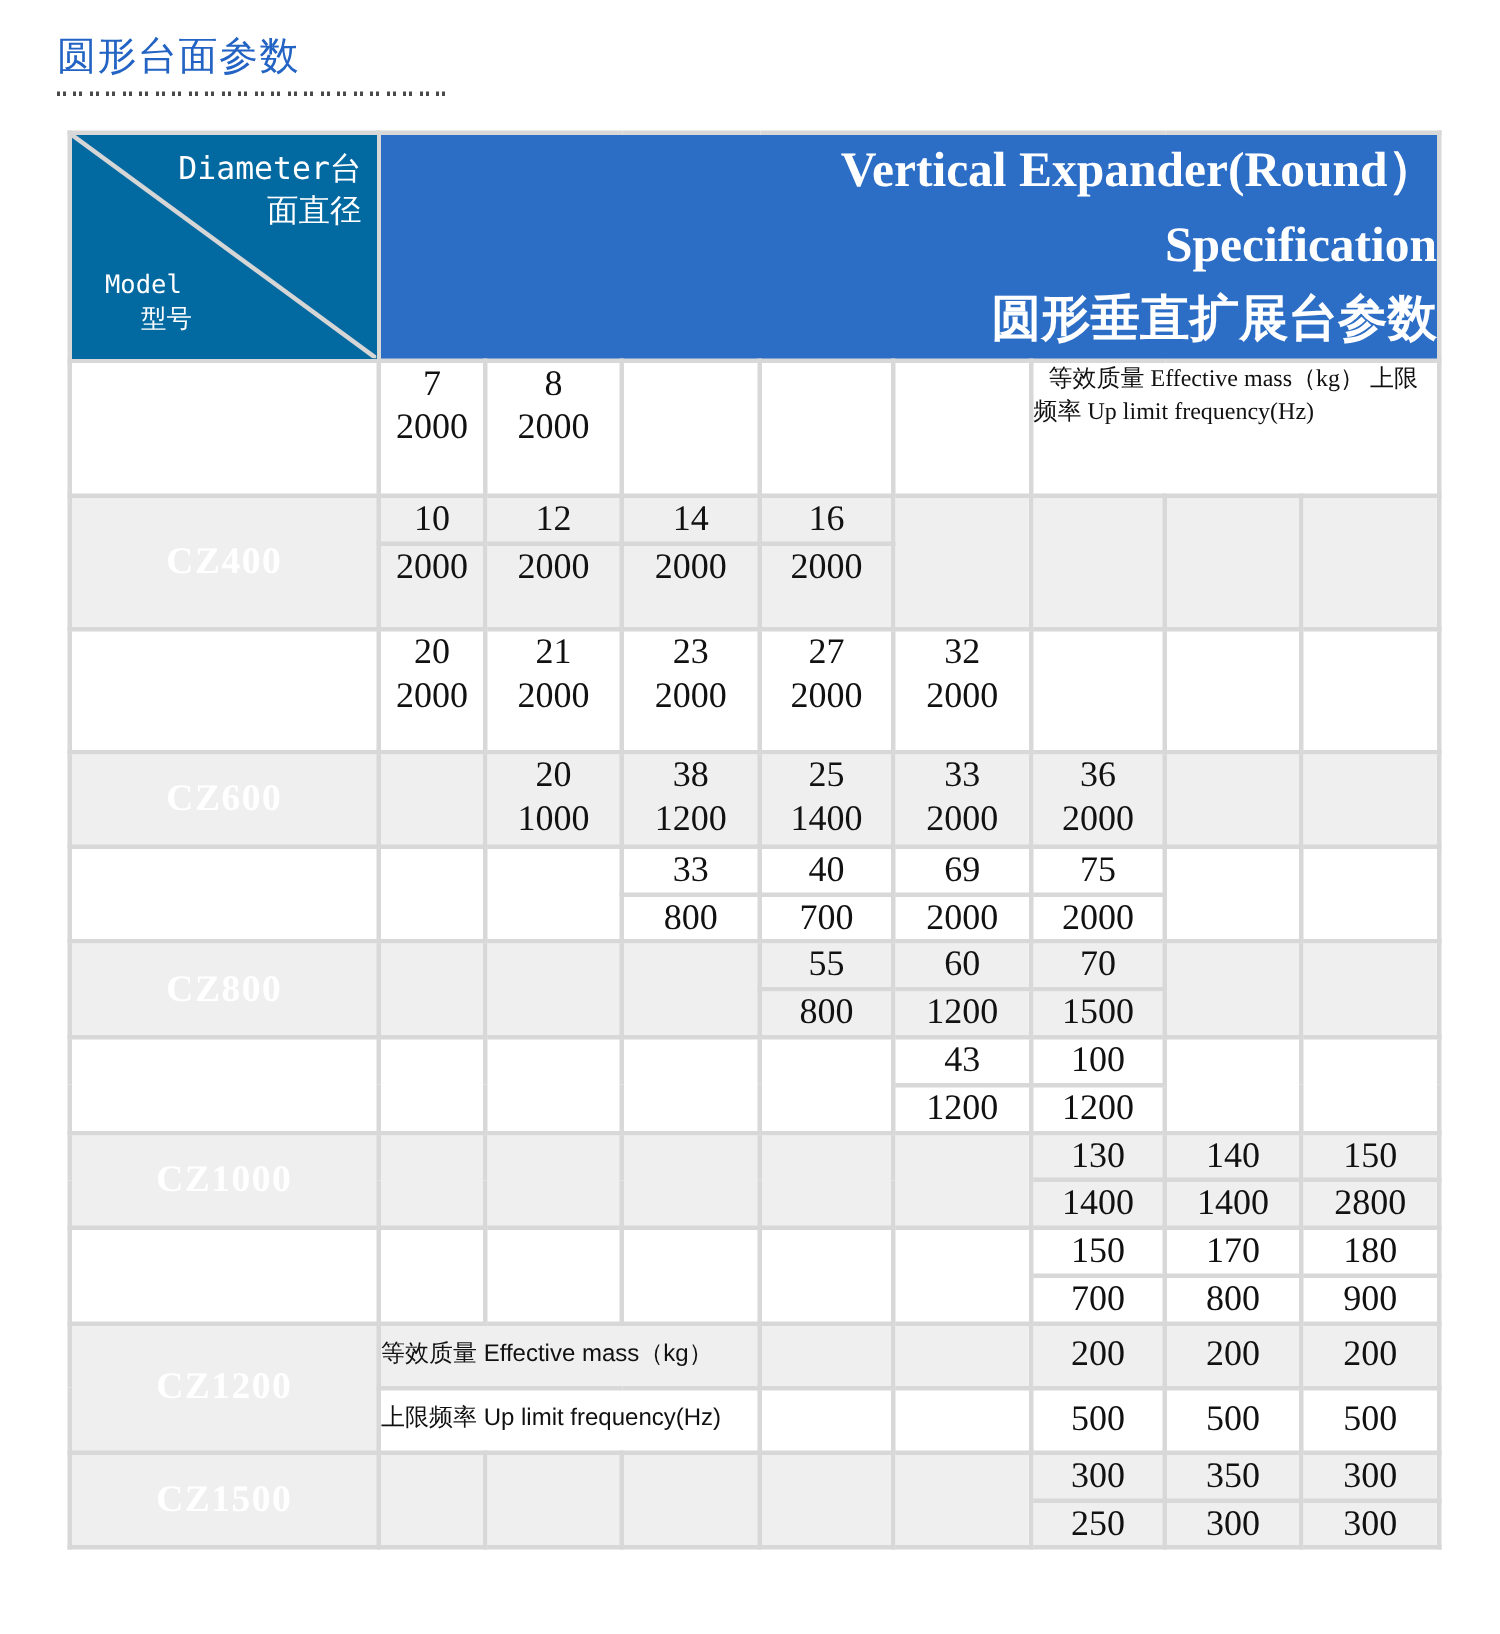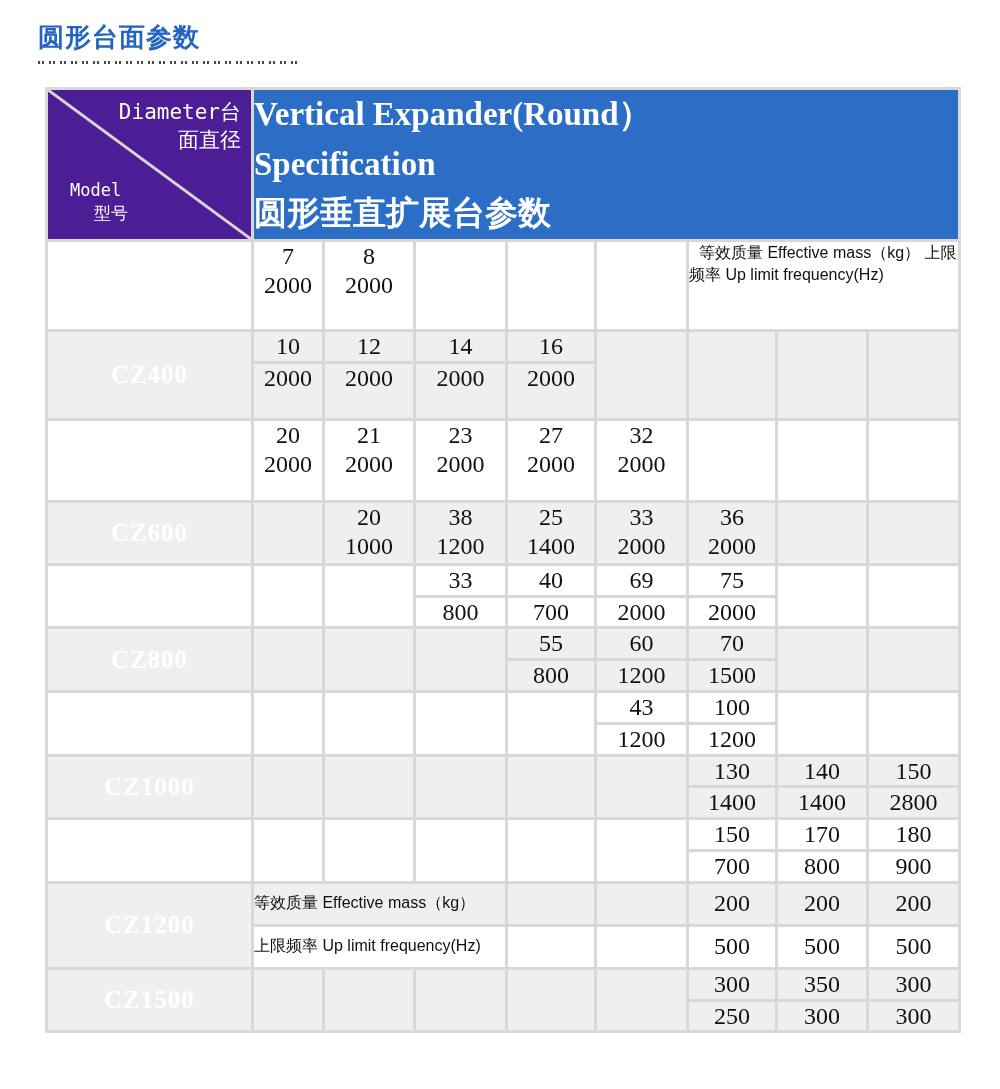--- a/index.html
+++ b/index.html
@@ -1,50 +1,50 @@
 <!DOCTYPE html>
 <html><head>
 <meta charset="utf-8">
 <style>
   html,body{margin:0;padding:0;background:#ffffff;}
   .page{position:relative;width:1000px;height:1089px;background:#ffffff;overflow:hidden;
         font-family:"Liberation Sans",sans-serif;}
 
   .page-title{position:absolute;left:38px;top:20px;margin:0;
-        font-size:26px;font-weight:bold;color:#2263c4;letter-spacing:1px;}
+        font-size:26px;font-weight:normal;color:#2263c4;letter-spacing:1px;}
   .dotted{position:absolute;left:38px;top:61px;width:264px;height:3px;
         background:repeating-linear-gradient(90deg,#4a4a4a 0 2px,transparent 2px 4px,#4a4a4a 4px 6px,transparent 6px 11px);}
 
   table.spec{position:absolute;left:45px;top:87px;border-collapse:collapse;table-layout:fixed;width:913px;}
   table.spec td{border:3px solid #d8d8d8;padding:0;overflow:hidden;}
 
   tr.w td{background:#ffffff;}
   tr.g td{background:#efefef;}
 
   td.model{background:#2c6dc5;color:#ffffff;text-align:center;vertical-align:middle;
         font-family:"Liberation Serif",serif;font-weight:bold;font-size:25px;letter-spacing:1px;}
 
-  td.corner{background:#4c1d95;position:relative;}
+  td.corner{background:#0369a1;position:relative;}
   .corner-svg{position:absolute;left:0;top:0;width:100%;height:100%;display:block;}
   .corner-tr{position:absolute;top:8px;right:10px;text-align:right;color:#ffffff;
         font-family:"DejaVu Sans Mono",monospace;font-size:21px;line-height:1.35;}
   .corner-bl{position:absolute;left:22px;bottom:14px;color:#ffffff;
         font-family:"DejaVu Sans Mono",monospace;font-size:17px;line-height:1.35;}
   .corner-bl .ln2{padding-left:24px;text-align:center;}
 
-  td.main-hd{background:#2c6dc5;color:#ffffff;text-align:left;vertical-align:middle;
+  td.main-hd{background:#2c6dc5;color:#ffffff;text-align:right;vertical-align:middle;
         font-family:"Liberation Serif",serif;font-weight:bold;font-size:33px;line-height:1.5;}
 
   td.val{font-family:"Liberation Serif",serif;font-size:24px;color:#111111;
         text-align:center;line-height:1.2;}
   td.stack{vertical-align:top;padding-top:3px;}
   td.va-top{vertical-align:top;padding-top:1px;}
   td.c1{padding-left:12px;padding-right:12px;word-break:break-all;}
 
-  td.note{font-family:Liberation Sans, sans-serif;font-size:16px;color:#111111;
+  td.note{font-family:Liberation Serif, serif;font-size:16px;color:#111111;
         vertical-align:top;text-align:left;line-height:1.4;padding:4px 4px 4px 6px;text-indent:10px;}
   td.lbl{font-family:Liberation Sans, sans-serif;font-size:16px;color:#111111;
         vertical-align:middle;text-align:left;line-height:1.3;padding:2px 4px 2px 8px;margin-top:48px;}
 </style>
 </head>
 <body>
 
 <div class="page">
 
   <h1 class="page-title">圆形台面参数</h1>

